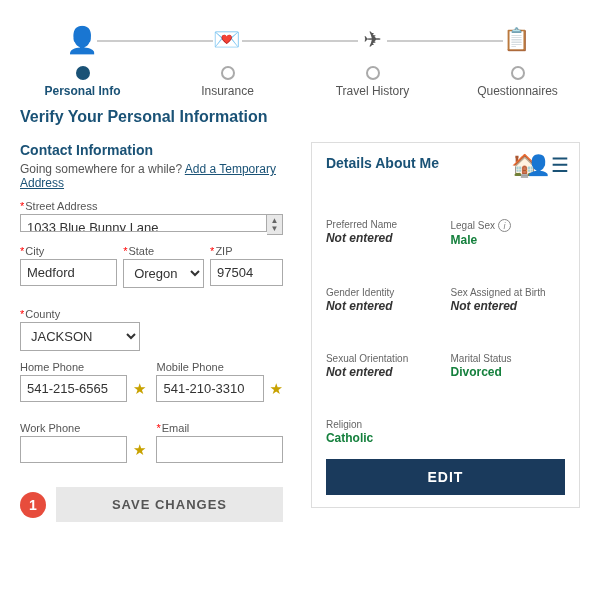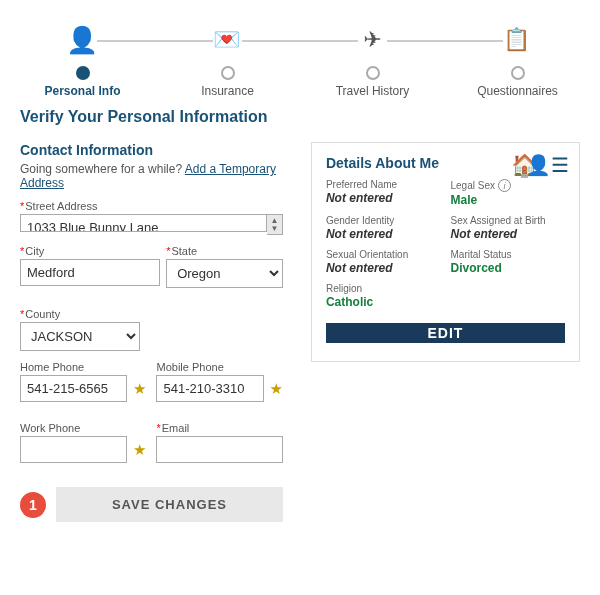--- a/index.html
+++ b/index.html
@@ -212,21 +212,21 @@
       margin-bottom: 10px;
     }
     .email-field { flex: 1; }
     .work-field { flex: 1; }
 
     
     .details-title {
       font-size: 14px;
       font-weight: bold;
       color: #1a5276;
-      margin-bottom: 8px;
+      margin-bottom: 16px;
     }
     .home-icon {
       position: absolute;
       top: 10px;
       right: 40px;
       font-size: 22px;
       color: #e07b20;
     }
     .card-icon {
       position: absolute;
@@ -235,20 +235,21 @@
       font-size: 20px;
       color: #1a5276;
     }
     .detail-row {
       display: flex;
       gap: 10px;
       margin-bottom: 8px;
     }
     .detail-col {
       flex: 1;
+      margin-top: 32px;
     }
     .detail-field-label {
       font-size: 10px;
       color: #666;
       margin-bottom: 1px;
     }
     .detail-value {
       font-size: 12px;
       font-weight: bold;
       color: #15803d;
@@ -273,21 +274,21 @@
       border: 1px solid #888;
       font-size: 9px;
       color: #888;
       font-style: italic;
       cursor: pointer;
     }
     .edit-btn {
       display: block;
       width: 100%;
       margin-top: 14px;
-      padding: 2px;
+      padding: 10px;
       background: #1a3a5c;
       color: #fff;
       font-size: 14px;
       font-weight: bold;
       letter-spacing: 1px;
       border: none;
       cursor: pointer;
       text-align: center;
     }
 
@@ -398,20 +399,26 @@
           <input type="text" value="Medford" style="">
         </div>
         <div class="state-field field-group">
           <div class="field-label">
             <span class="required-star">*</span><span>State</span>
           </div>
           <select>
             <option>Oregon</option>
           </select>
         </div>
+        <div class="zip-field field-group">
+          <div class="field-label">
+            <span class="required-star">*</span><span>ZIP</span>
+          </div>
+          <input type="text" value="97504" style="">
+        </div>
       </div>
 
       <div class="county-row field-group">
         <div>
           <div class="field-label">
             <span class="required-star">*</span><span>County</span>
           </div>
           <select class="county-select">
             <option>JACKSON</option>
           </select>

